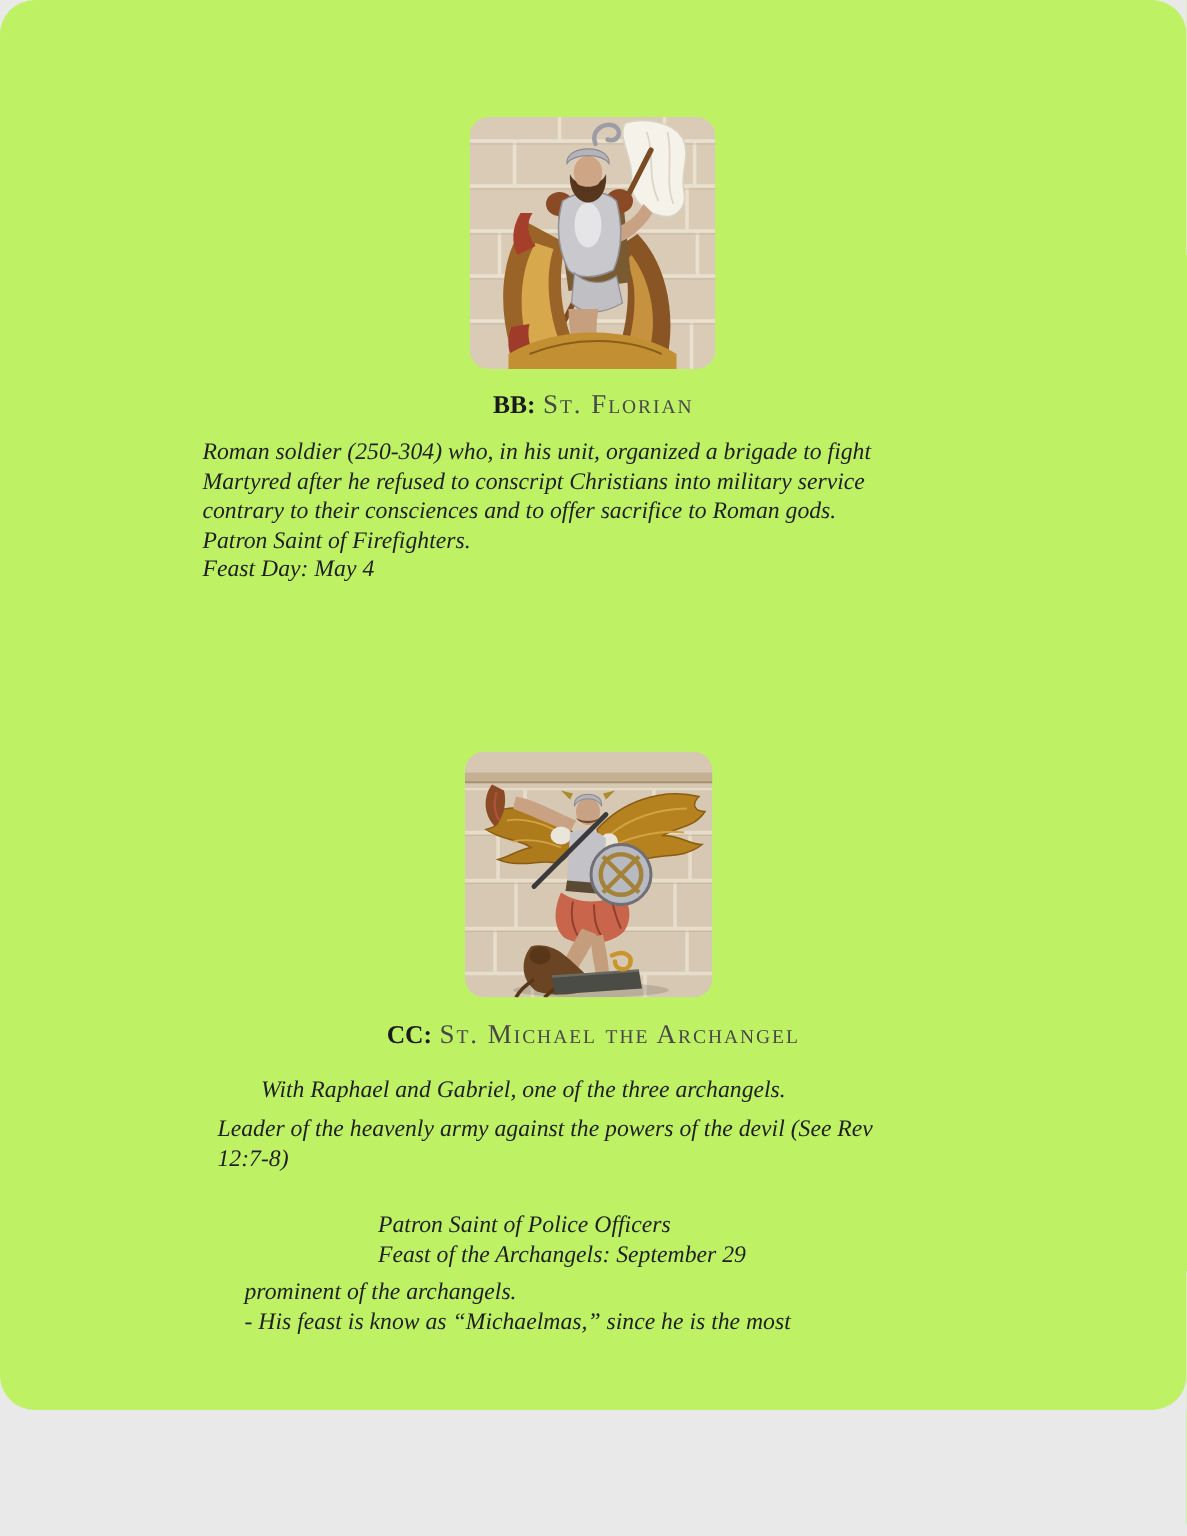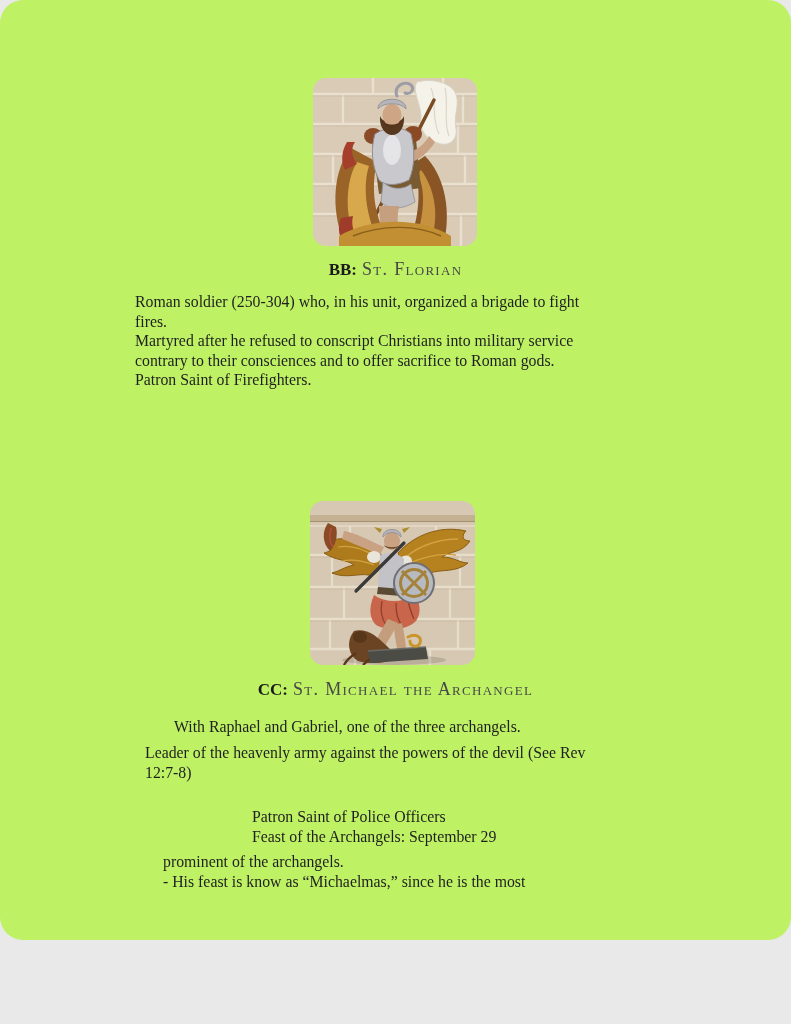--- a/index.html
+++ b/index.html
@@ -35,21 +35,21 @@
     font-size: 17px;
     color: #1a1a1a;
   }
   .cap-title {
     font-variant: small-caps;
     letter-spacing: 1.3px;
     font-size: 18px;
     color: #484848;
     margin-left: 5px;
   }
-  .textblock { position: absolute; }
+  .textblock { position: absolute; font-style: italic; }
   .line {
     font-size: 15.8px;
     line-height: 19.6px;
     white-space: nowrap;
   }
   .block-florian   { left: 135px; top: 292px; }
   .para-archangels { left: 145px; top: 717px; margin-left: 29px; }
   .para-leader     { left: 145px; top: 743px; }
   .patron-block    { left: 252px; top: 795px; margin-top: 12px; }
   .note-block      { left: 163px; top: 852px; }
@@ -120,24 +120,24 @@
       <path d="M40,158 C70,146 104,147 128,158" stroke="#8a5f1c" stroke-width="1.4" fill="none"></path>
     </svg>
   </div>
 
   <div class="caption caption1">
     <span class="cap-prefix">BB:</span><span class="cap-title">St. Florian</span>
   </div>
 
   <div class="textblock block-florian">
     <div class="line">Roman soldier (250-304) who, in his unit, organized a brigade to fight</div>
-    <div class="line">fires.</div>
     <div class="line">Martyred after he refused to conscript Christians into military service</div>
     <div class="line">contrary to their consciences and to offer sacrifice to Roman gods.</div>
     <div class="line">Patron Saint of Firefighters.</div>
+    <div class="line">Feast Day: May 4</div>
   </div>
 
   <div class="photo photo2">
     <svg width="165" height="164" viewBox="0 0 165 164" xmlns="http://www.w3.org/2000/svg">
       <rect width="165" height="164" fill="#d6c8b2"></rect>
       <rect x="0" y="14" width="165" height="6" fill="#c4b193"></rect>
       <line x1="0" y1="20.5" x2="165" y2="20.5" stroke="#a2906f" stroke-width="1.2"></line>
       <line x1="0" y1="25" x2="165" y2="25" stroke="#e6dbc6" stroke-width="1.5"></line>
       <g stroke="#e7ddcb" stroke-width="2.4">
         <line x1="0" y1="54" x2="165" y2="54"></line>

